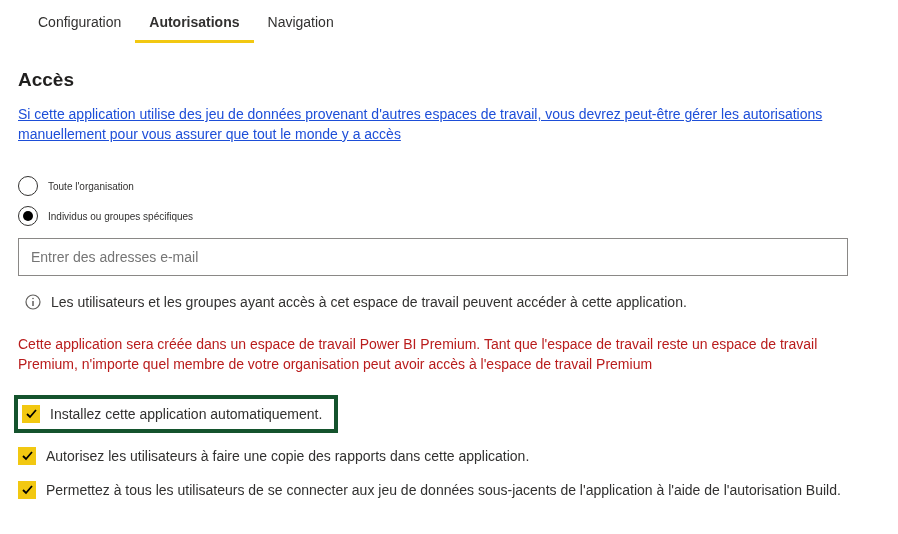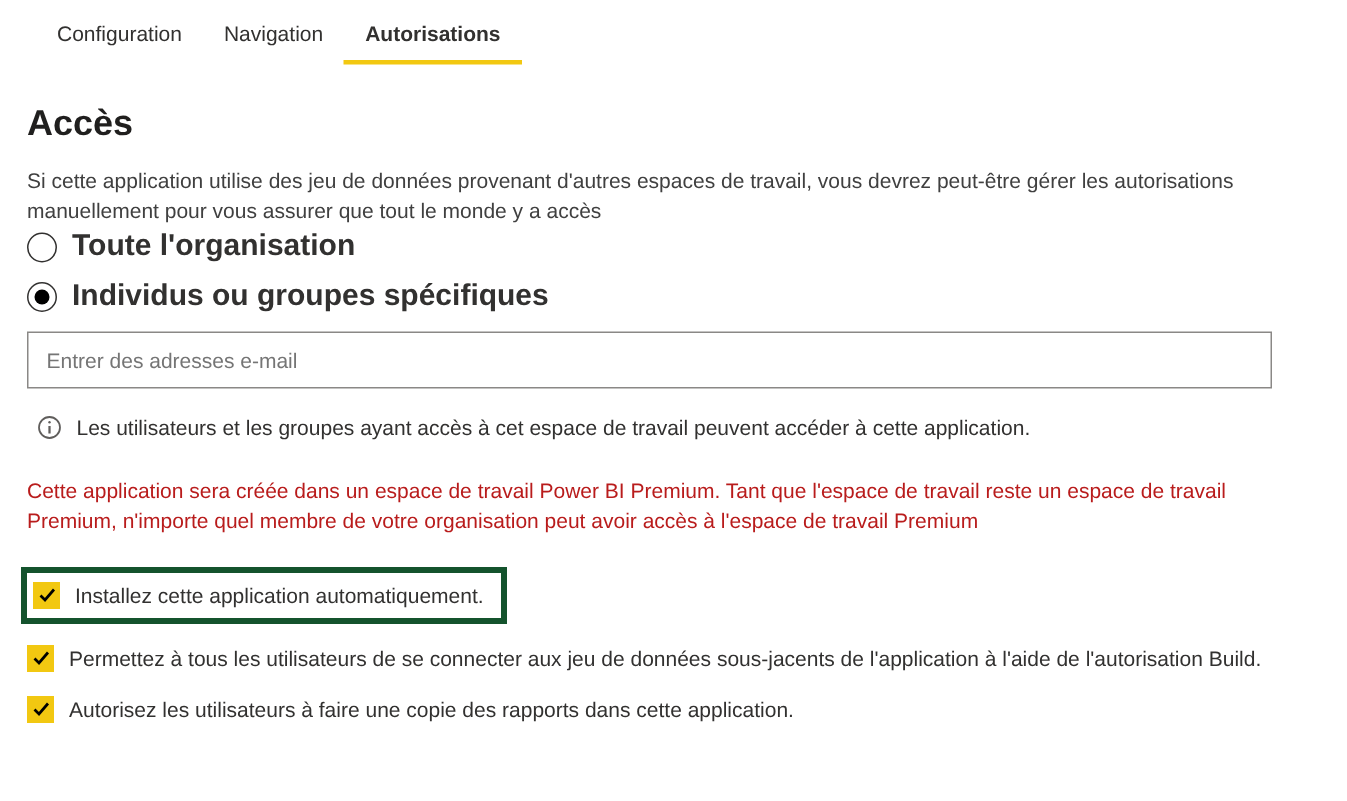--- a/index.html
+++ b/index.html
@@ -29,30 +29,31 @@
       border-bottom: 3px solid transparent;
     }
     .tab.active {
       font-weight: 600;
       border-bottom: 3px solid #f2c811;
     }
     .content {
       padding: 26px 18px 18px 18px;
     }
     .section-title {
-      font-size: 24px;
+      font-size: 19px;
       font-weight: 600;
       margin-bottom: 14px;
       color: #201f1e;
     }
     .description {
       font-size: 14px;
-      color: #404040;
-      margin-bottom: 3px;
+      color: #1d4ed8;
+      margin-bottom: 32px;
       line-height: 1.4;
+      text-decoration: underline;
     }
     .radio-group {
       margin-bottom: 12px;
     }
     .radio-option {
       display: flex;
       align-items: center;
       margin-bottom: 10px;
       cursor: pointer;
     }
@@ -68,22 +69,21 @@
       flex-shrink: 0;
     }
     .radio-circle.selected::after {
       content: '';
       width: 10px;
       height: 10px;
       background: #000;
       border-radius: 50%;
     }
     .radio-label {
-      font-size: 20px;
-      font-weight: bold;
+      font-size: 10px;
     }
     .text-input {
       width: 100%;
       max-width: 830px;
       padding: 10px 12px;
       border: 1px solid #8a8886;
       font-size: 14px;
       font-family: inherit;
       color: #ec4899;
       margin-bottom: 18px;
@@ -140,22 +140,22 @@
     .checkbox-label {
       font-size: 14px;
       color: #323130;
     }
   </style>
 </head>
 <body>
 
 <div class="tabs">
   <div class="tab">Configuration</div>
+  <div class="tab active">Autorisations</div>
   <div class="tab">Navigation</div>
-  <div class="tab active">Autorisations</div>
 </div>
 
 <div class="content">
   <h2 class="section-title">Accès</h2>
   <p class="description">Si cette application utilise des jeu de données provenant d'autres espaces de travail, vous devrez peut-être gérer les autorisations manuellement pour vous assurer que tout le monde y a accès</p>
 
   <div class="radio-group">
     <div class="radio-option">
       <div class="radio-circle"></div>
       <span class="radio-label">Toute l'organisation</span>
@@ -191,24 +191,24 @@
       <span class="checkbox-label">Installez cette application automatiquement.</span>
     </div>
   </div>
 
   <div class="checkbox-item">
     <div class="checkbox-box">
       <svg viewBox="0 0 13 13">
           <path d="M2 7 L5 10 L11 3" stroke="#000" stroke-width="1.8" fill="none"></path>
         </svg>
     </div>
-    <span class="checkbox-label">Permettez à tous les utilisateurs de se connecter aux jeu de données sous-jacents de l'application à l'aide de l'autorisation Build.</span>
+    <span class="checkbox-label">Autorisez les utilisateurs à faire une copie des rapports dans cette application.</span>
   </div>
 
   <div class="checkbox-item">
     <div class="checkbox-box">
       <svg viewBox="0 0 13 13">
           <path d="M2 7 L5 10 L11 3" stroke="#000" stroke-width="1.8" fill="none"></path>
         </svg>
     </div>
-    <span class="checkbox-label">Autorisez les utilisateurs à faire une copie des rapports dans cette application.</span>
+    <span class="checkbox-label">Permettez à tous les utilisateurs de se connecter aux jeu de données sous-jacents de l'application à l'aide de l'autorisation Build.</span>
   </div>
 </div>
 
 </body></html>

